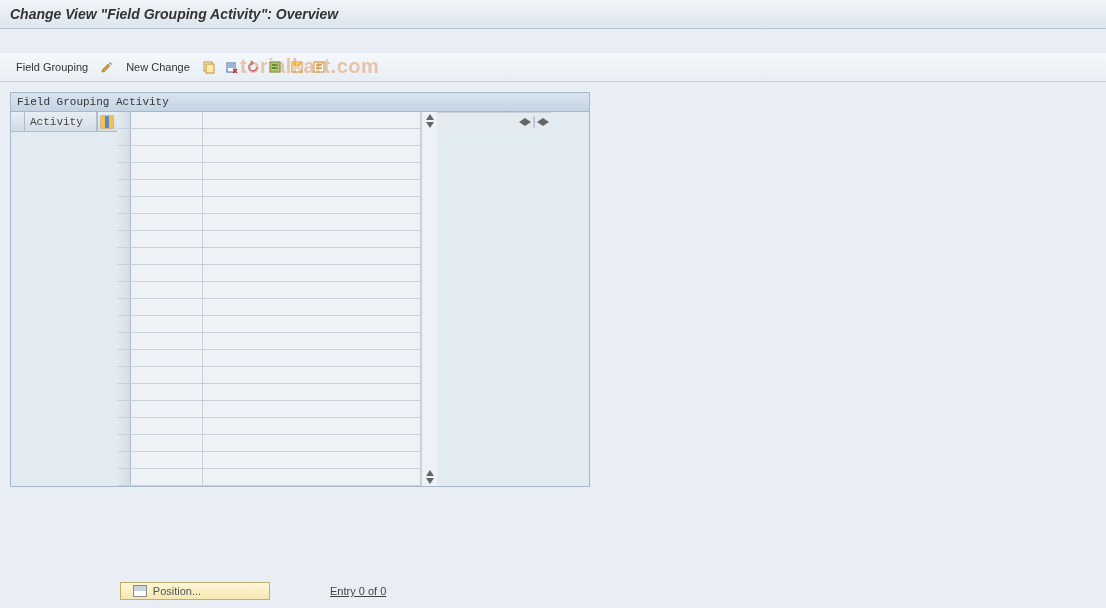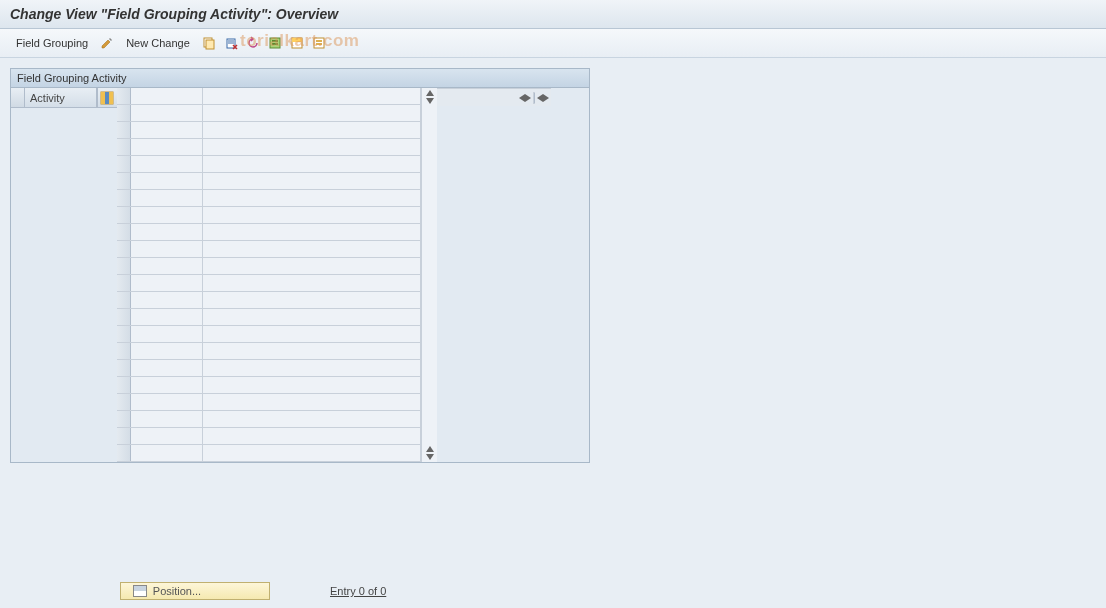--- a/index.html
+++ b/index.html
@@ -22,48 +22,50 @@
       color: #333;
     }
     .toolbar {
       background: linear-gradient(to bottom, #f5f8fb, #e8eef4);
       border-bottom: 1px solid #c8d4e0;
       padding: 5px 10px;
       display: flex;
       align-items: center;
       gap: 4px;
       position: relative;
+      margin-top: 24px;
     }
     .toolbar-text {
       padding: 2px 6px;
       color: #333;
       cursor: default;
     }
     .toolbar-icon {
       width: 18px;
       height: 18px;
       display: inline-flex;
       align-items: center;
       justify-content: center;
       cursor: pointer;
       border: 1px solid transparent;
     }
     .watermark {
       position: absolute;
       left: 240px;
       top: 2px;
-      font-size: 17px;
+      font-size: 20px;
       font-weight: bold;
       color: rgba(220, 150, 90, 0.5);
       pointer-events: none;
       letter-spacing: 0.5px;
     }
     .content-area {
       padding: 10px;
       display: flex;
+      font-family: Liberation Mono, monospace;
     }
     .panel {
       border: 1px solid #a8b8c8;
       background: #e2eaf2;
       width: 580px;
     }
     .panel-header {
       background: linear-gradient(to bottom, #d8e4ef, #c4d4e4);
       border-bottom: 1px solid #a8b8c8;
       padding: 3px 6px;

